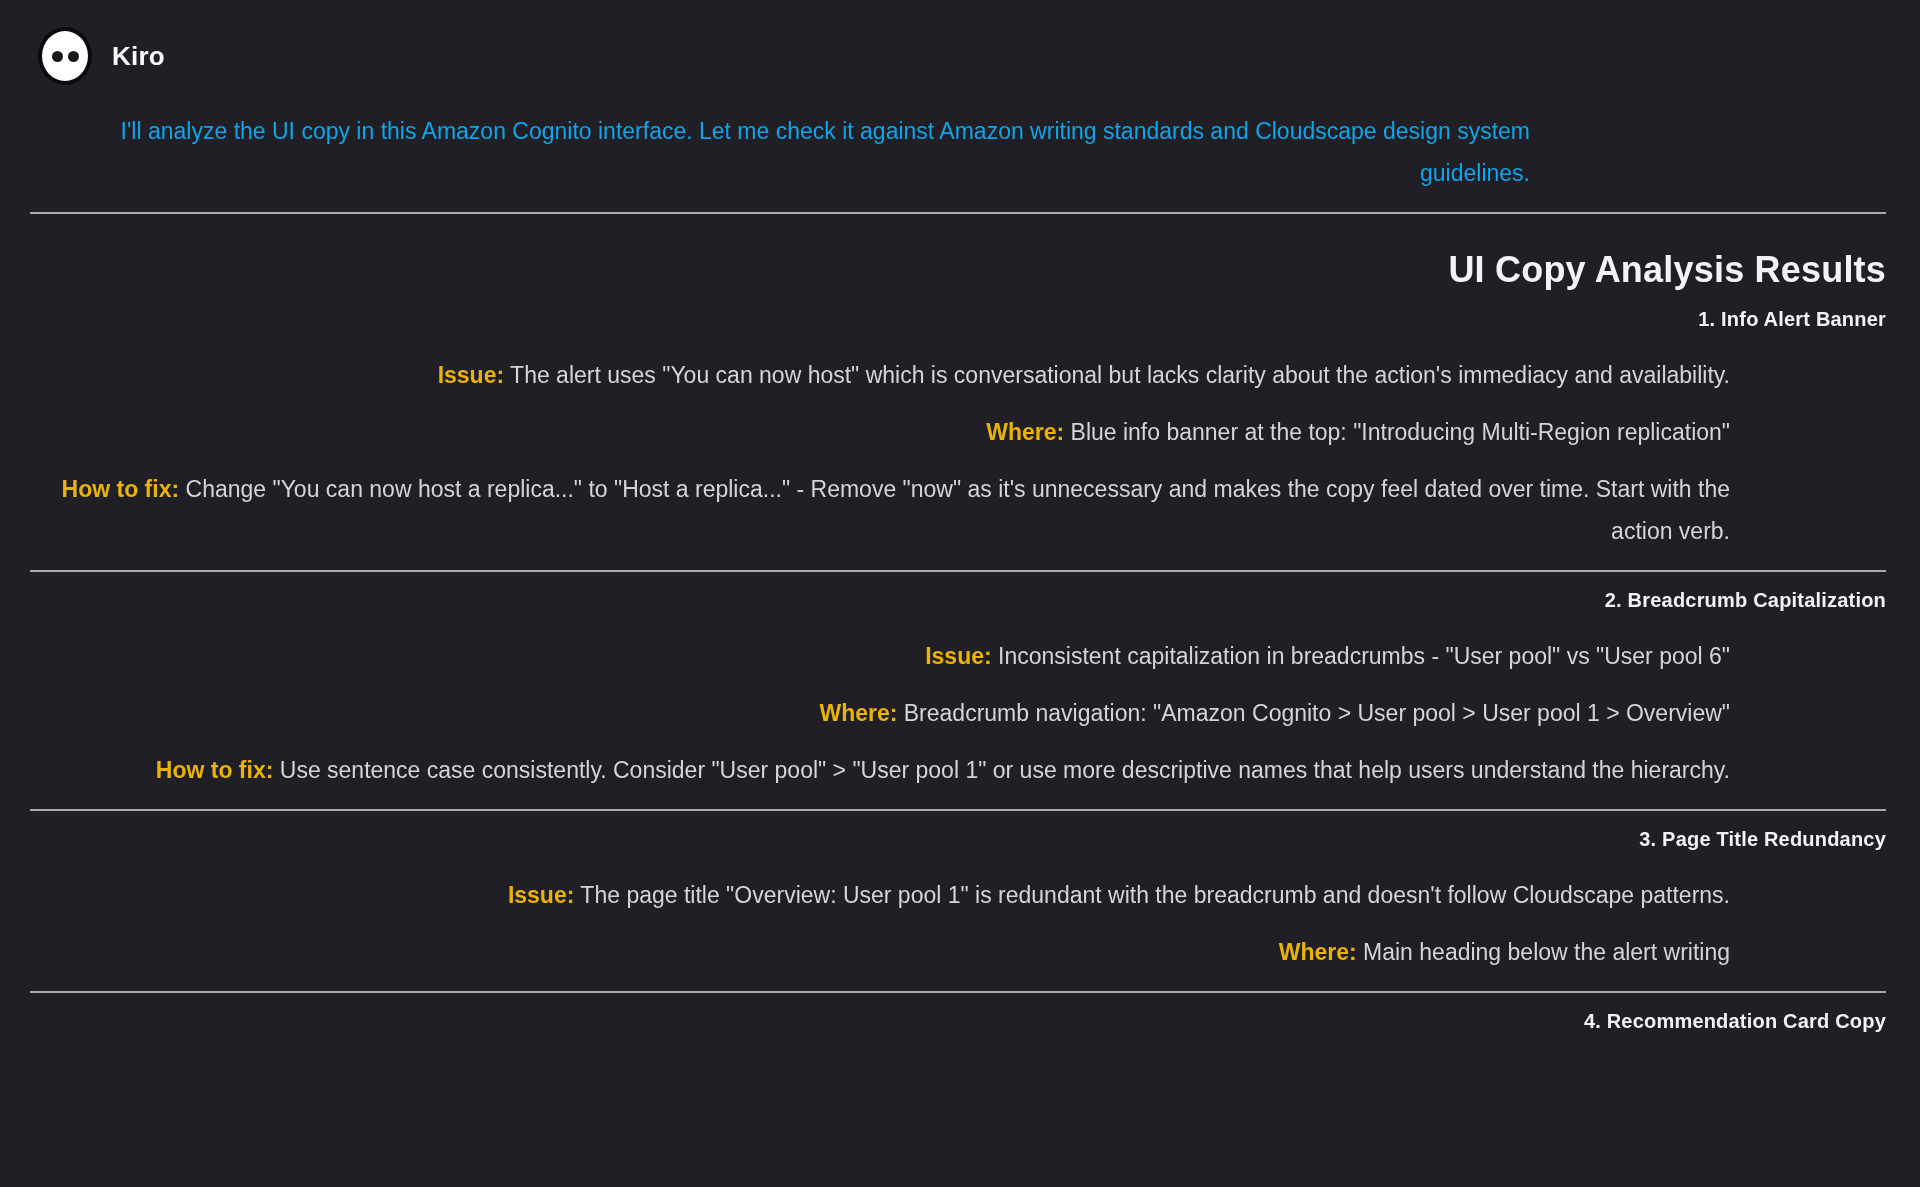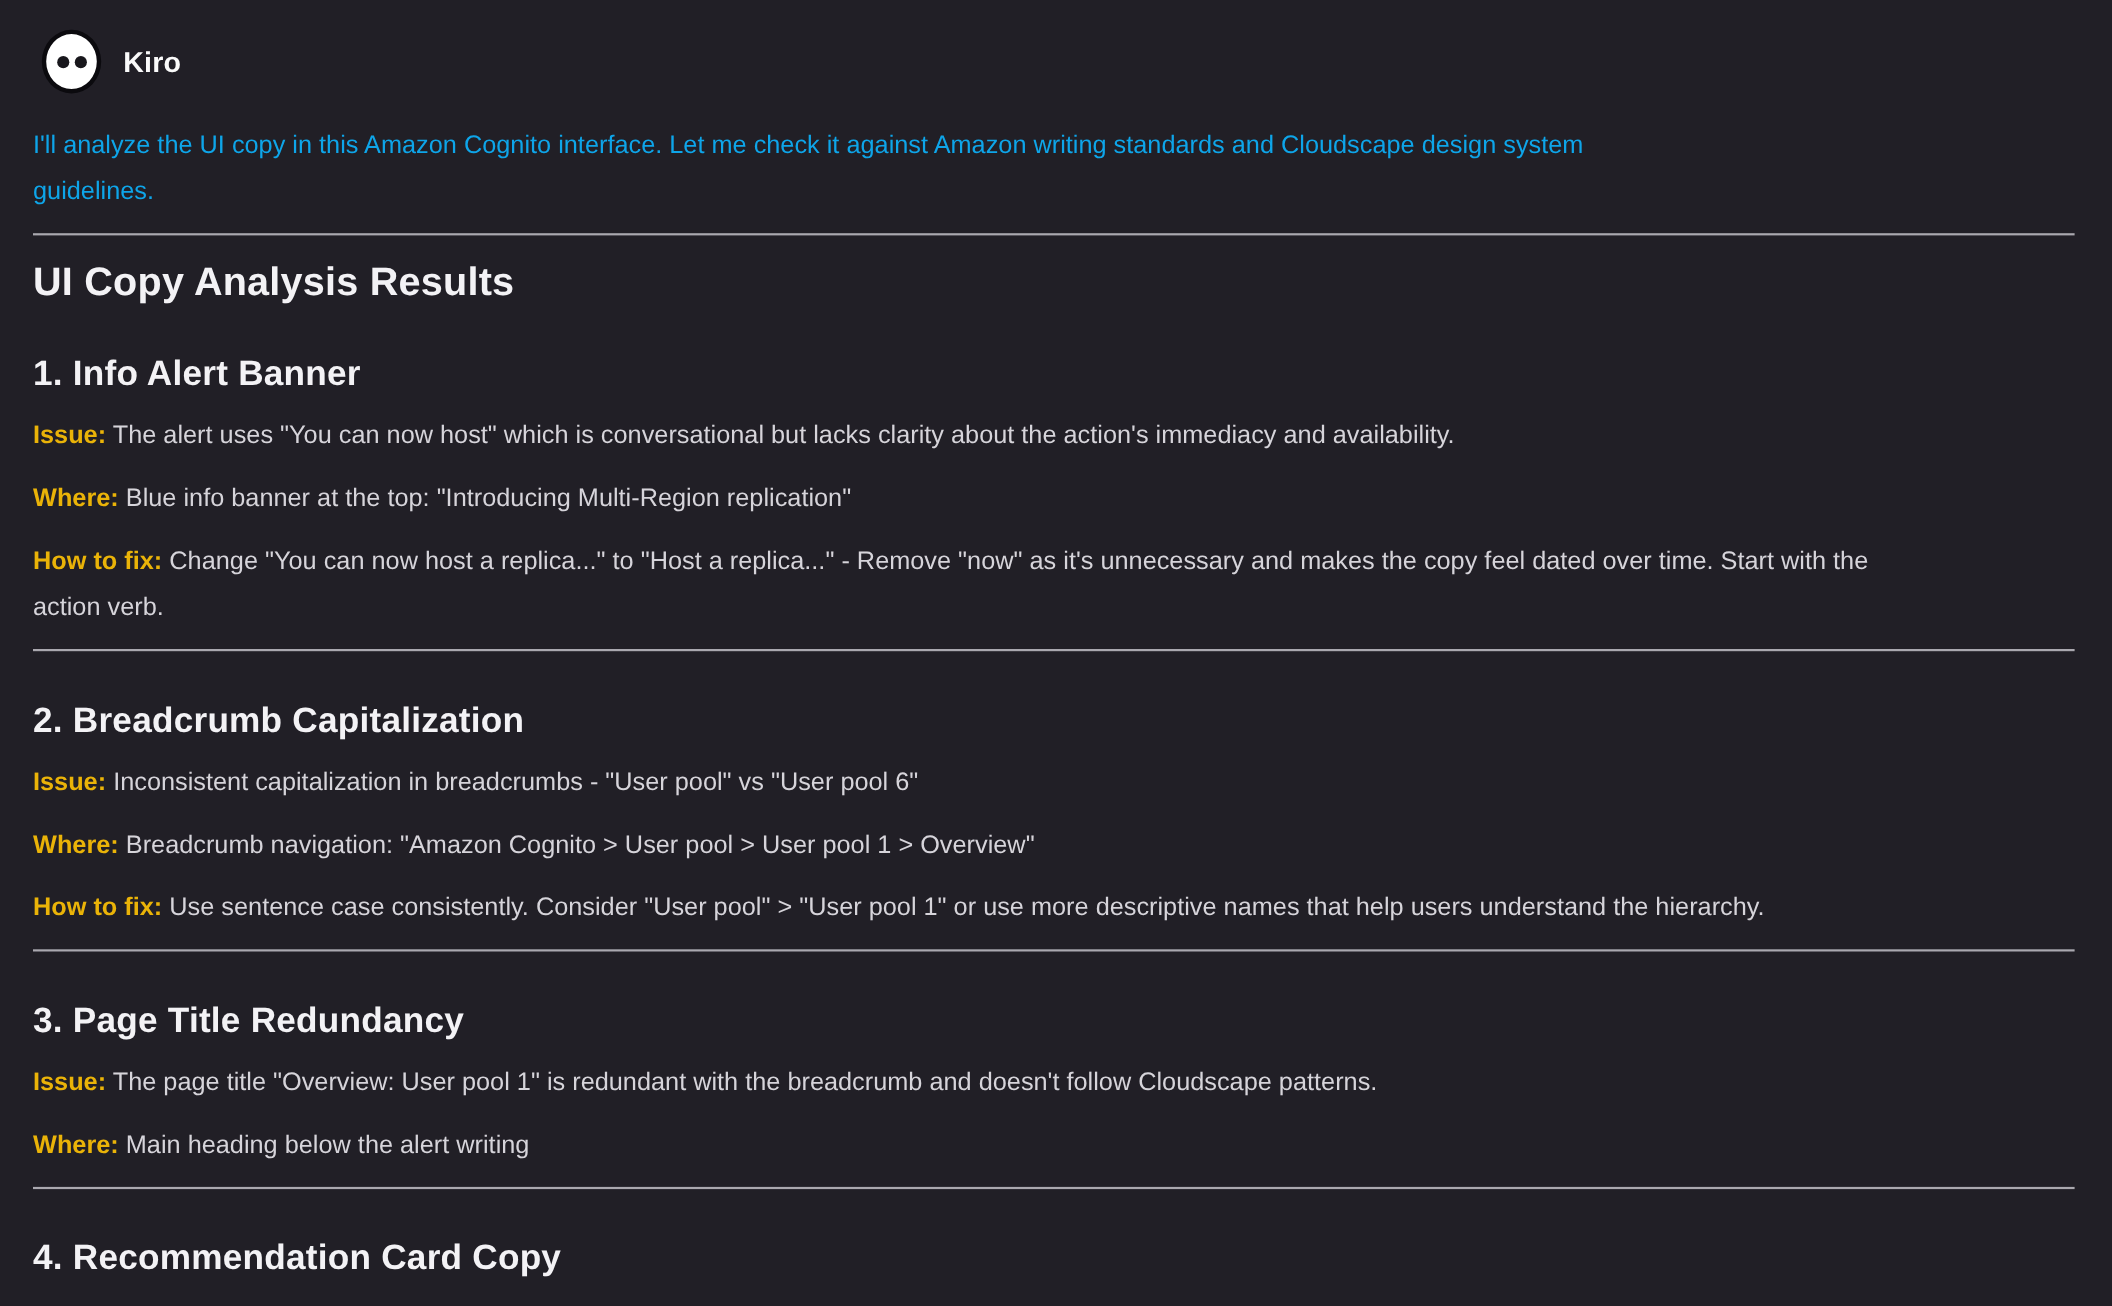--- a/index.html
+++ b/index.html
@@ -10,20 +10,21 @@
 
   .screen {
     position: relative;
     width: 1920px;
     height: 1187px;
     overflow: hidden;
     background: #211f26;
     font-family: "Liberation Sans", sans-serif;
     color: #d6d4da;
     padding: 26px 34px 0 30px;
+    text-align: right;
   }
 
   
   .msg-header {
     display: flex;
     align-items: center;
     gap: 20px;
     height: 60px;
     margin-left: 8px;
     margin-bottom: 24px;
@@ -71,30 +72,30 @@
     height: 2px;
     background: #aaa8af;
     margin: 18px 0 0 0;
   }
 
   h2.results-title {
     font-size: 36px;
     line-height: 43px;
     font-weight: 700;
     color: #f3f2f5;
-    margin-top: 20px;
+    margin-top: 34px;
     letter-spacing: 0.2px;
   }
 
   h3.section-heading {
-    font-size: 32px;
+    font-size: 20px;
     line-height: 33px;
     font-weight: 700;
     color: #f3f2f5;
-    margin-top: 46px;
+    margin-top: 12px;
     margin-bottom: 18px;
     letter-spacing: 0.2px;
   }
 
   p.finding {
     font-size: 23px;
     line-height: 42px;
     max-width: 1700px;
     margin-bottom: 15px;
     color: #d6d4da;

